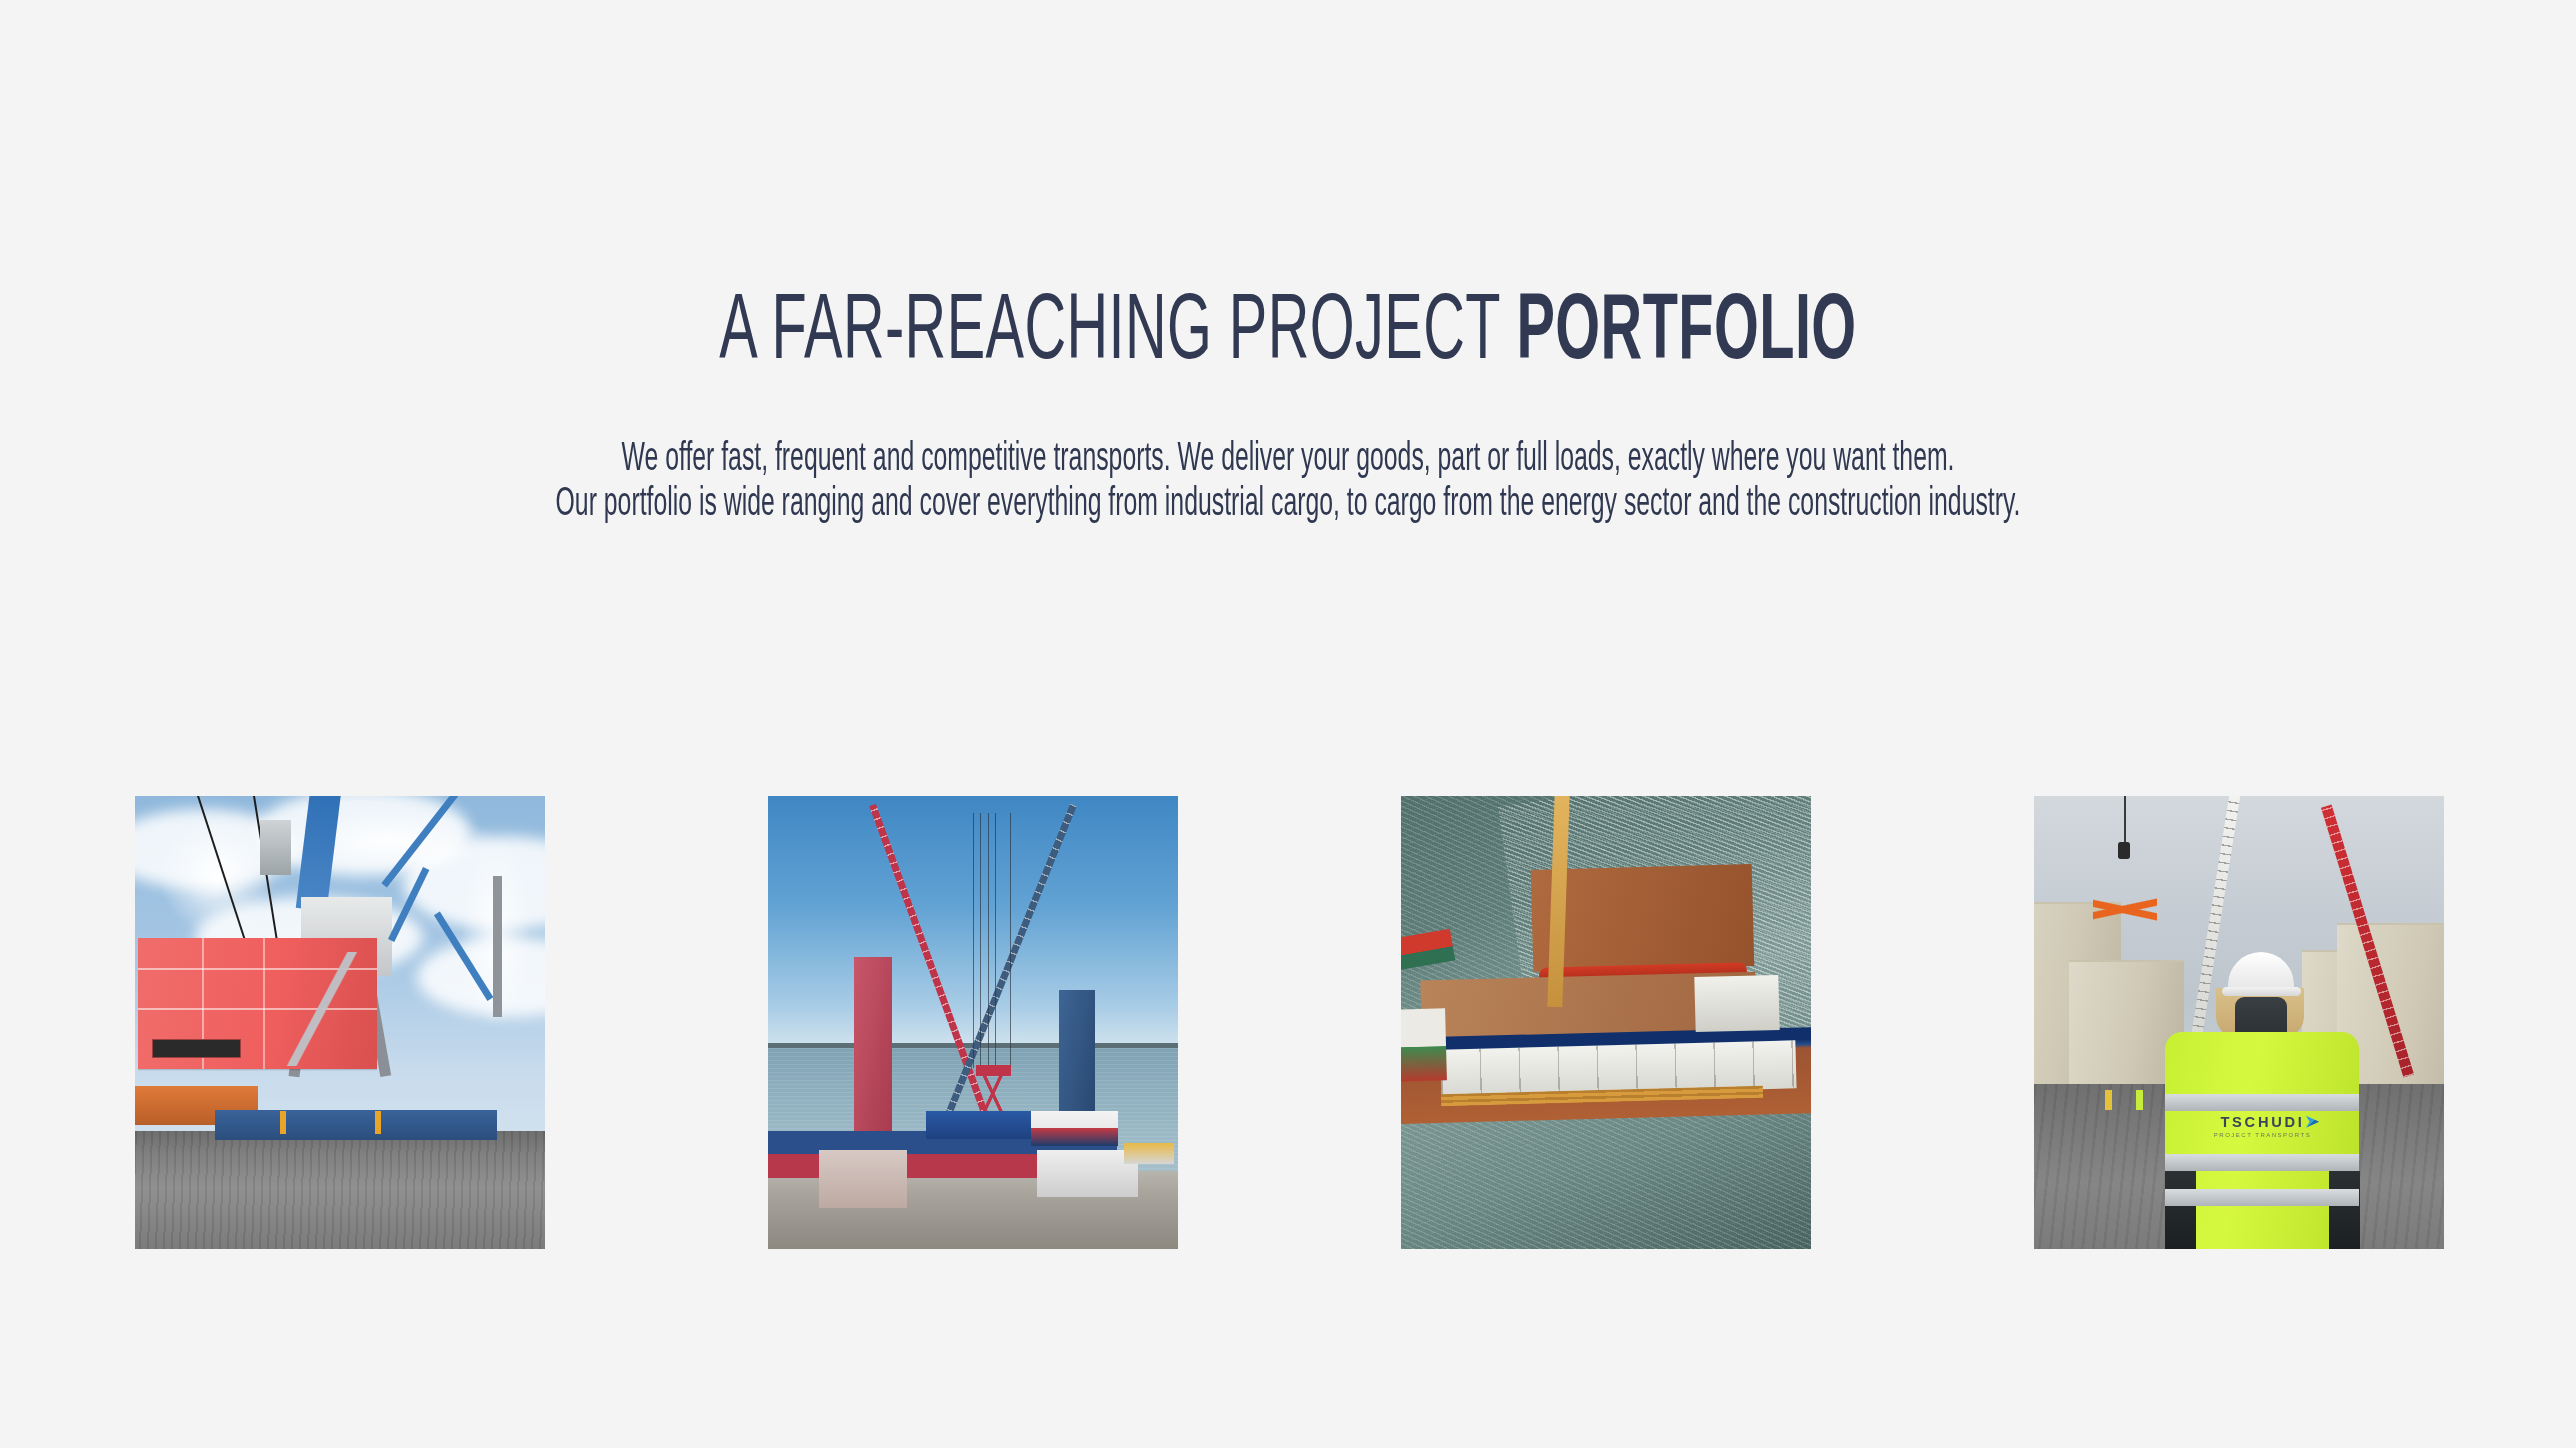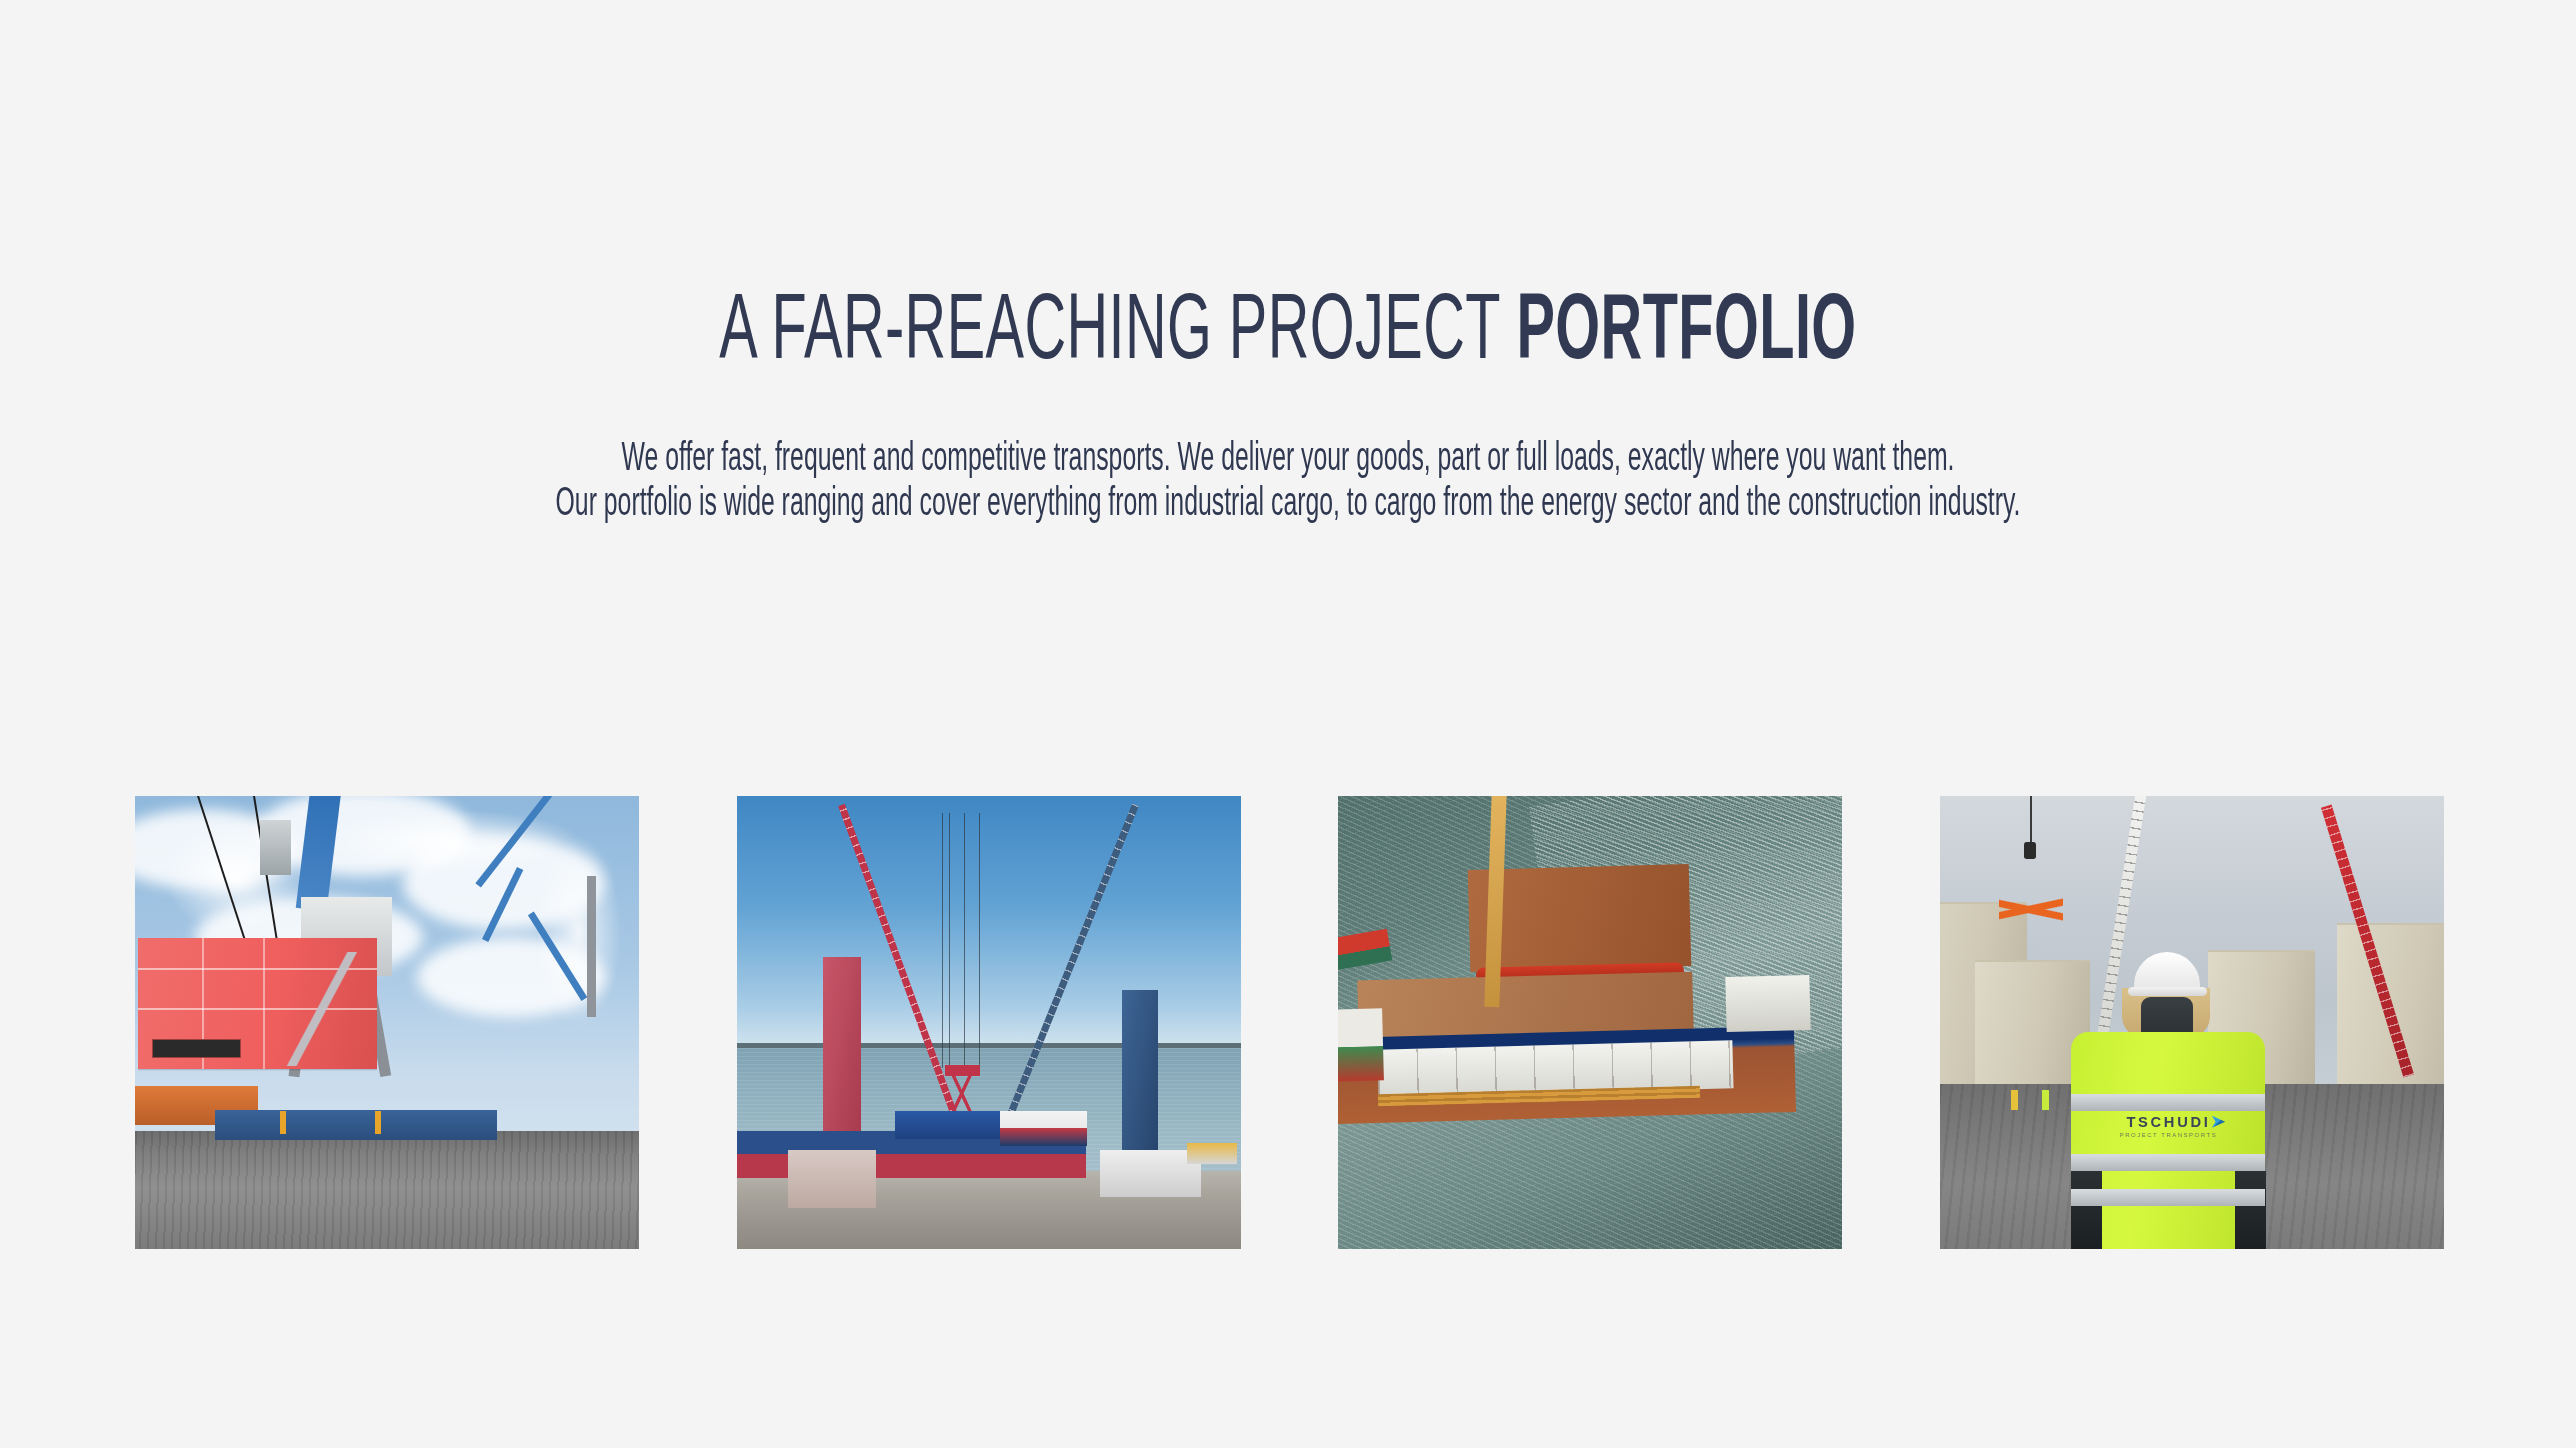--- a/index.html
+++ b/index.html
@@ -70,21 +70,21 @@
     position: absolute;
     left: 135px;
     top: 796px;
     width: 2309px;
     height: 453px;
     display: flex;
     justify-content: space-between;
   }
   .gallery-tile {
     position: relative;
-    width: 504px;
+    width: 410px;
     height: 453px;
     overflow: hidden;
     background: #5eead4;
   }
   .photo {
     position: absolute;
     inset: 0;
     overflow: hidden;
   }
 

